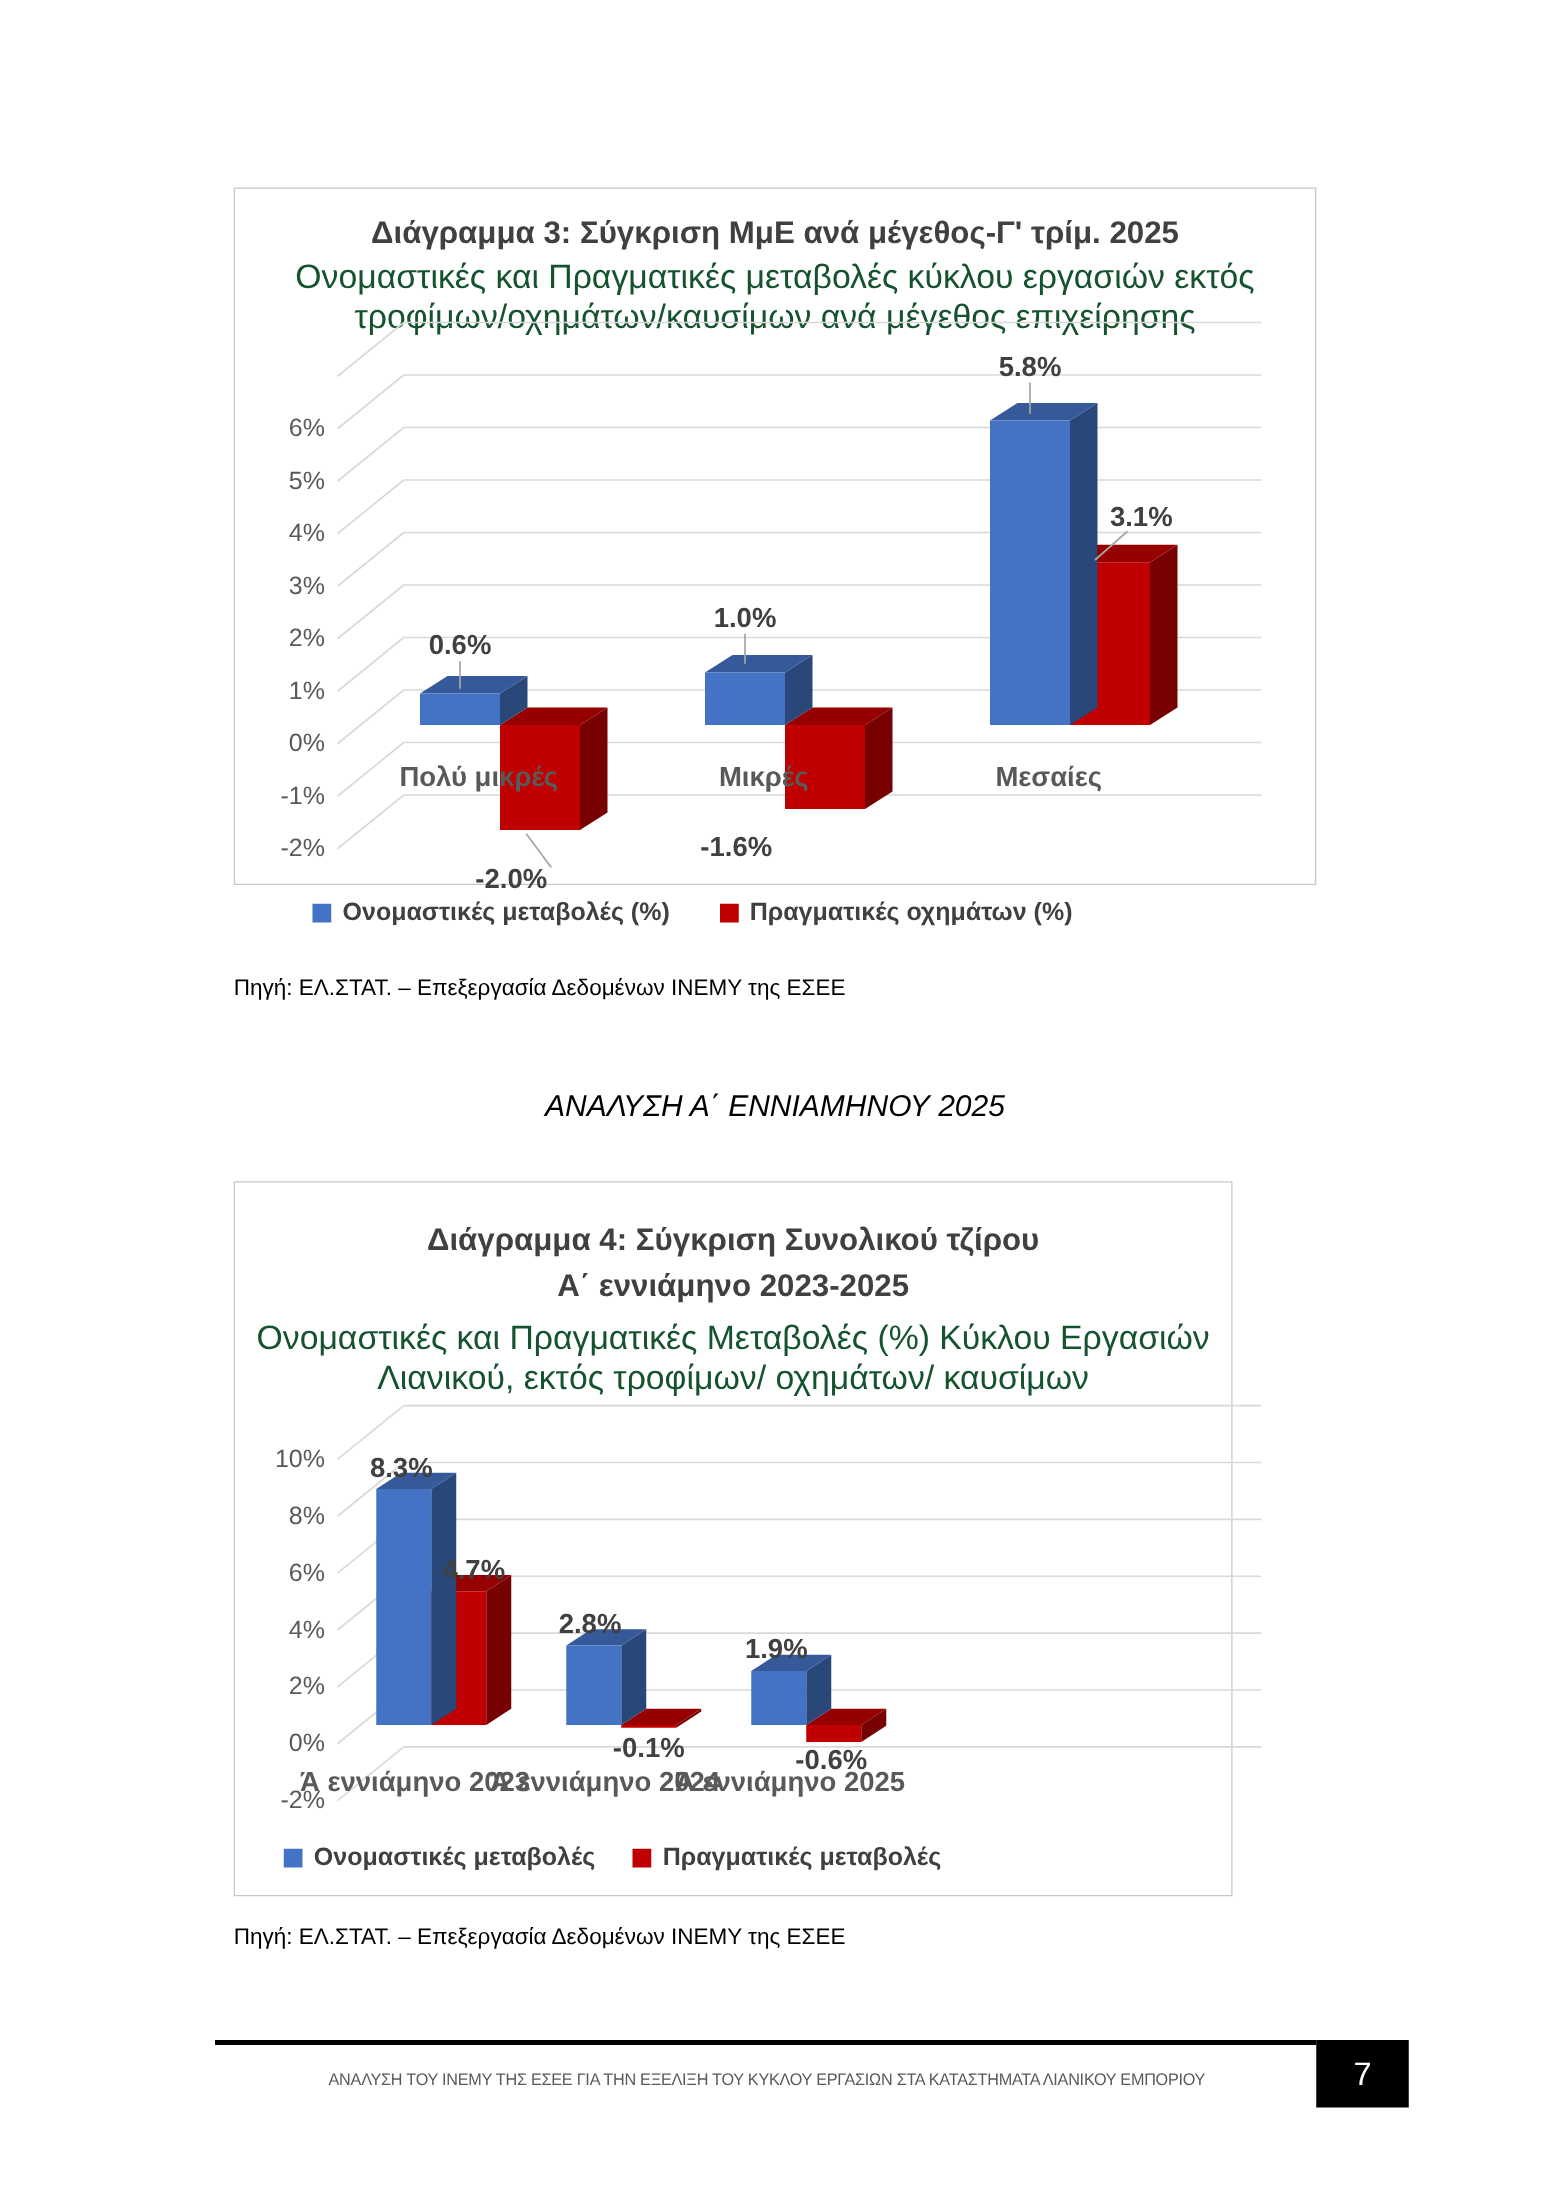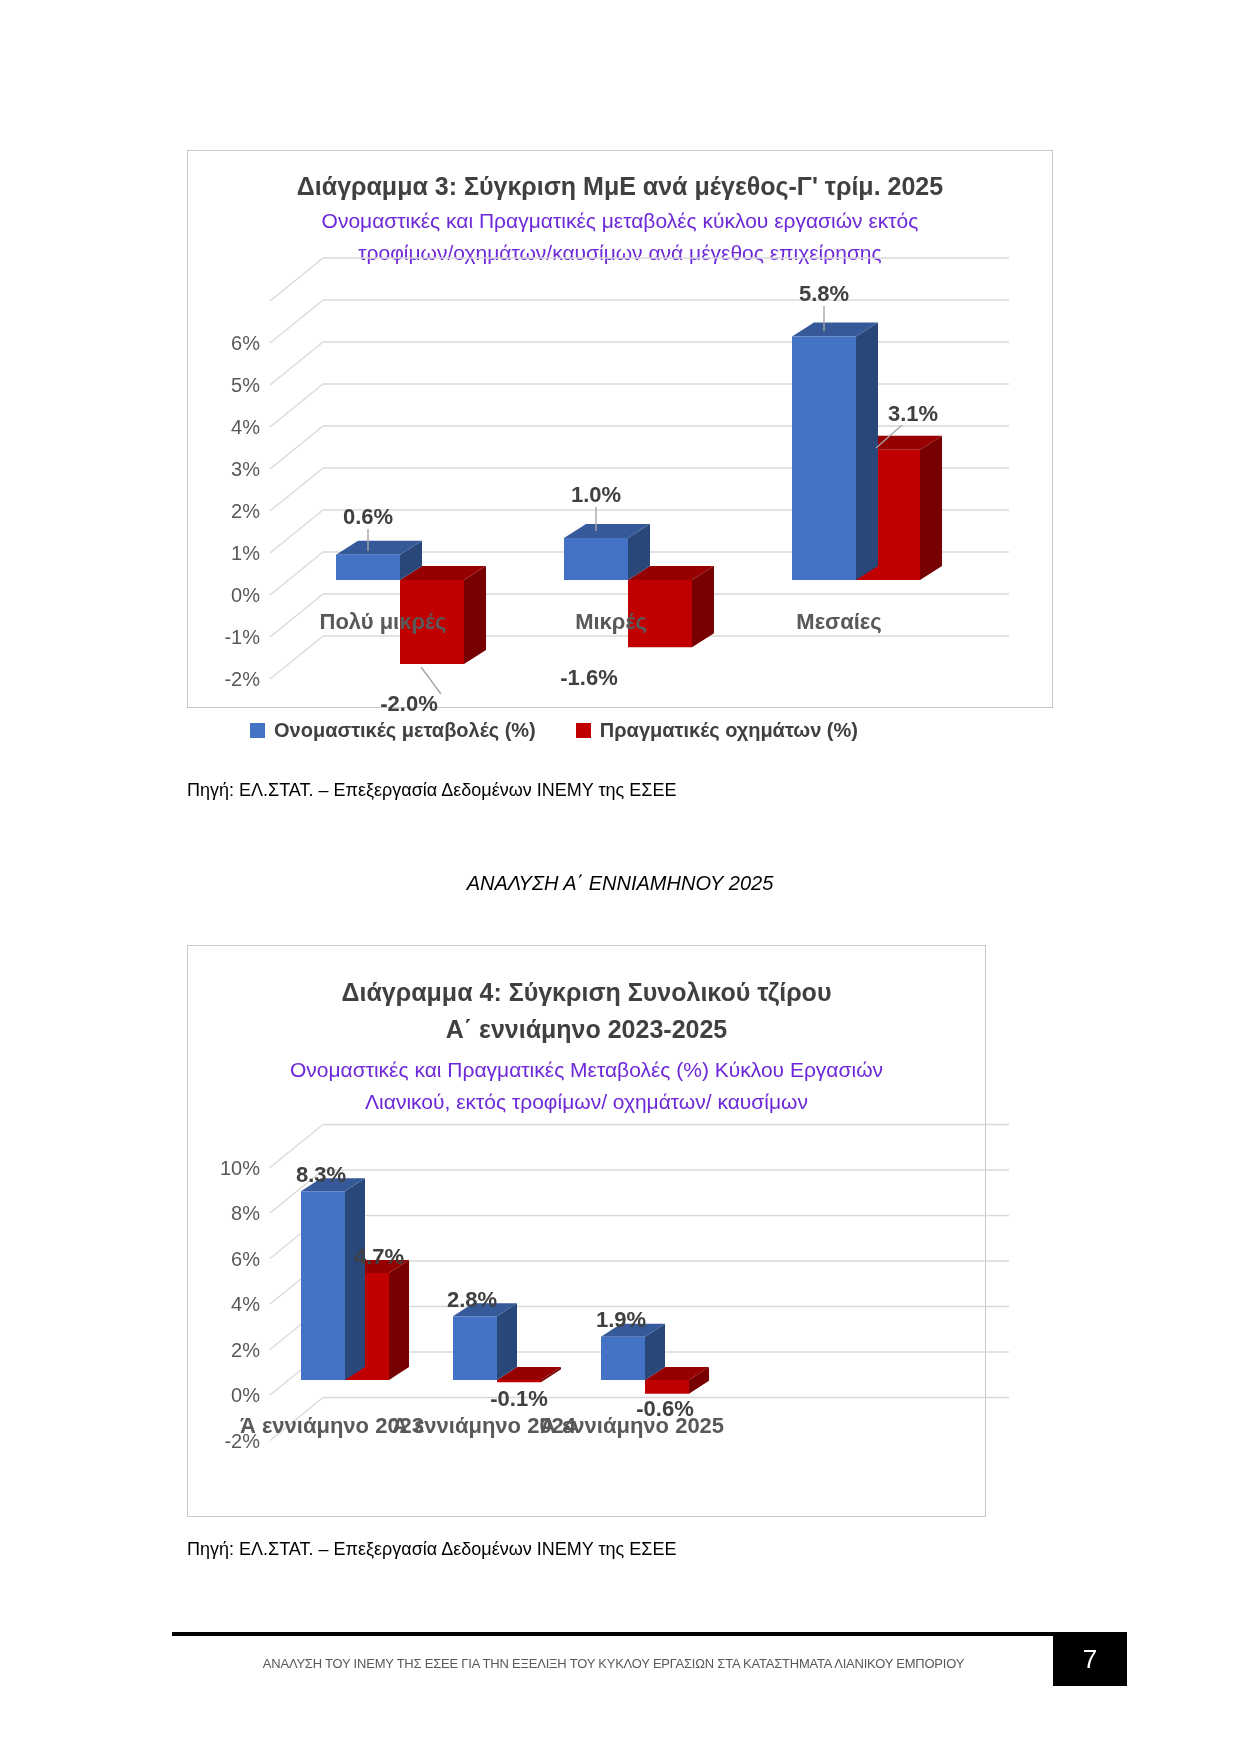--- a/index.html
+++ b/index.html
@@ -1,31 +1,31 @@
 <!DOCTYPE html>
 <html><head>
 <meta charset="utf-8">
 <style>
   html,body{margin:0;padding:0;}
   body{width:1240px;height:1755px;position:relative;background:#ffffff;overflow:hidden;
        font-family:"Liberation Sans","DejaVu Sans",sans-serif;}
   .chartbox{position:absolute;background:#fff;border:1.5px solid #C8C8C8;box-sizing:border-box;}
   .ctitle{position:absolute;left:0;right:0;text-align:center;font-size:25px;font-weight:bold;
           color:#404040;line-height:30px;}
-  .csub{position:absolute;left:0;right:0;text-align:center;font-size:21px;color:#6d28d9;line-height:26px;}
+  .csub{position:absolute;left:0;right:0;text-align:center;font-size:27px;color:#14532d;line-height:26px;}
   svg.plot{position:absolute;left:0;top:0;}
   svg text{font-family:"Liberation Sans","DejaVu Sans",sans-serif;}
   text.tick{font-size:20px;fill:#595959;}
   text.cat{font-size:22px;font-weight:bold;fill:#595959;}
   text.dlab{font-size:22px;font-weight:bold;fill:#404040;}
   .legend{position:absolute;display:flex;justify-content:center;}
   .leg-item{display:flex;align-items:center;font-size:20px;font-weight:bold;color:#404040;white-space:nowrap;}
   .swatch{width:15px;height:15px;display:inline-block;margin-right:9px;flex:0 0 auto;}
   .source{position:absolute;left:187px;font-size:18px;color:#000000;}
-  .heading{position:absolute;left:0;width:1240px;text-align:center;font-size:20px;font-style:italic;color:#000000;}
+  .heading{position:absolute;left:0;width:1240px;text-align:center;font-size:24px;font-style:italic;color:#000000;}
   .footer-line{position:absolute;left:172px;top:1632px;width:881px;height:4px;background:#000000;}
   .footer-text{position:absolute;left:187px;top:1656px;width:853px;text-align:center;font-size:13.5px;
                color:#595959;letter-spacing:-0.2px;transform:scaleX(0.96);}
   .page-badge{position:absolute;left:1053px;top:1632px;width:74px;height:54px;background:#000000;
               color:#ffffff;display:flex;align-items:center;justify-content:center;font-size:26px;}
 </style>
 </head>
 <body>
 
 <div class="chartbox" style="left:187px;top:150px;width:866px;height:558px">
@@ -159,19 +159,29 @@
       <text x="144" y="479" text-anchor="middle" dominant-baseline="central" class="cat">Ά εννιάμηνο 2023</text>
       <text x="296" y="479" text-anchor="middle" dominant-baseline="central" class="cat">Ά εννιάμηνο 2024</text>
       <text x="444" y="479" text-anchor="middle" dominant-baseline="central" class="cat">Ά εννιάμηνο 2025</text>
       <text x="133" y="228" text-anchor="middle" dominant-baseline="central" class="dlab">8.3%</text>
       <text x="284" y="353" text-anchor="middle" dominant-baseline="central" class="dlab">2.8%</text>
       <text x="433" y="373" text-anchor="middle" dominant-baseline="central" class="dlab">1.9%</text>
       <text x="191" y="310" text-anchor="middle" dominant-baseline="central" class="dlab">4.7%</text>
       <text x="331" y="452" text-anchor="middle" dominant-baseline="central" class="dlab">-0.1%</text>
       <text x="477" y="462" text-anchor="middle" dominant-baseline="central" class="dlab">-0.6%</text>
     </svg>
+  <div class="legend" style="top:529px;left:0;width:604px">
+    <div class="leg-item" style="margin-right:30px">
+      <span class="swatch" style="background: rgb(68, 114, 196);"></span>
+      <span>Ονομαστικές μεταβολές</span>
+    </div>
+    <div class="leg-item">
+      <span class="swatch" style="background: rgb(192, 0, 0);"></span>
+      <span>Πραγματικές μεταβολές</span>
+    </div>
+  </div>
 </div>
 
 <div class="source" style="top:1539px">Πηγή: ΕΛ.ΣΤΑΤ. – Επεξεργασία Δεδομένων ΙΝΕΜΥ της ΕΣΕΕ</div>
 
 <div class="footer-line"></div>
 <div class="footer-text">ΑΝΑΛΥΣΗ ΤΟΥ ΙΝΕΜΥ ΤΗΣ ΕΣΕΕ ΓΙΑ ΤΗΝ ΕΞΕΛΙΞΗ ΤΟΥ ΚΥΚΛΟΥ ΕΡΓΑΣΙΩΝ ΣΤΑ ΚΑΤΑΣΤΗΜΑΤΑ ΛΙΑΝΙΚΟΥ ΕΜΠΟΡΙΟΥ</div>
 <div class="page-badge">7</div>
 
 </body></html>

